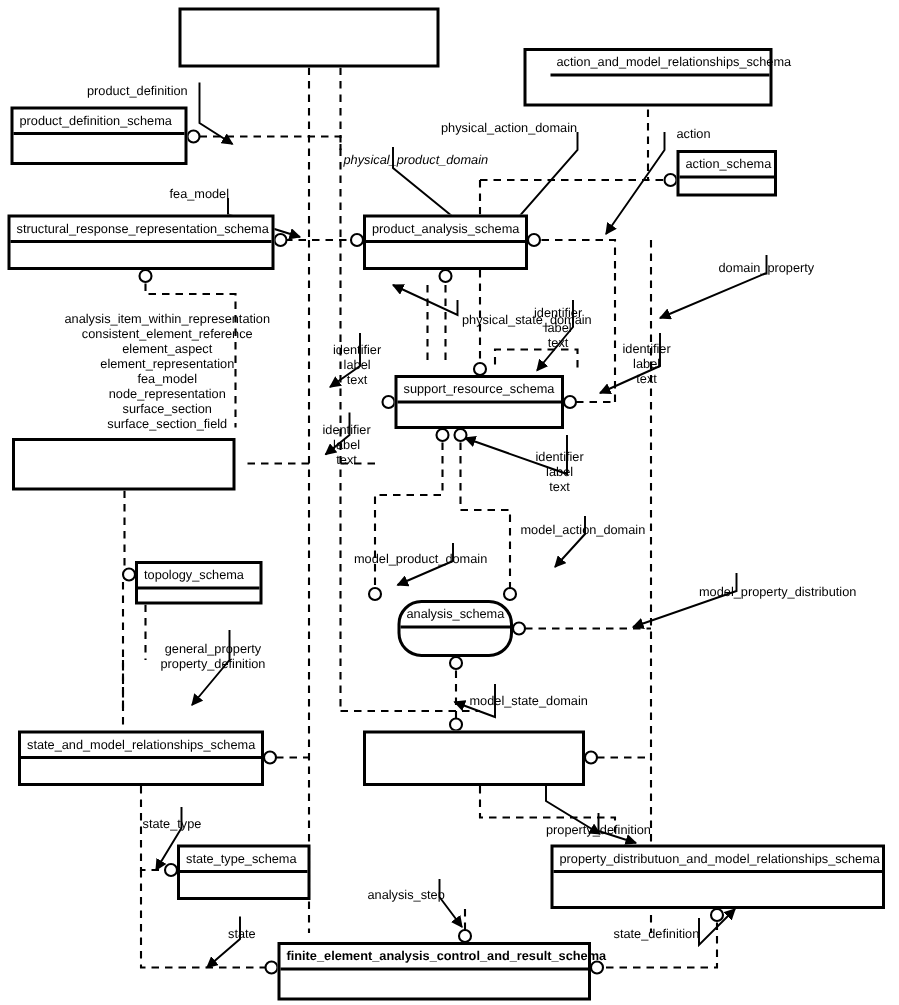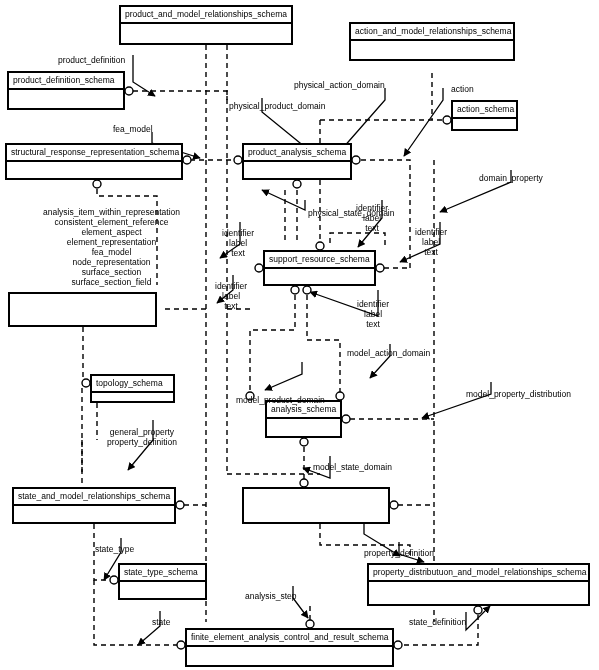--- a/index.html
+++ b/index.html
@@ -166,24 +166,23 @@
       <circle cx="114" cy="580" r="4"></circle>
       <circle cx="181" cy="645" r="4"></circle>
       <circle cx="398" cy="645" r="4"></circle>
       <circle cx="310" cy="624" r="4"></circle>
       <circle cx="478" cy="610" r="4"></circle>
     </g>
   </svg>
 
   <div id="box-layer">
       <div class="schema-box" style="left: 119px; top: 5px; width: 174px; height: 40px;">
-        <div class="title-cell">product_and_model_relationships_schema</div>
-        <div class="body-cell"></div>
-      </div>
-      <div class="schema-box" style="left: 349px; top: 22px; width: 166px; height: 39px;">
+        <div class="body-cell"></div>
+      </div>
+      <div class="schema-box" style="left: 349px; top: 32px; width: 166px; height: 39px; padding-left: 16px;">
         <div class="title-cell">action_and_model_relationships_schema</div>
         <div class="body-cell"></div>
       </div>
       <div class="schema-box" style="left: 7px; top: 71px; width: 118px; height: 39px;">
         <div class="title-cell">product_definition_schema</div>
         <div class="body-cell"></div>
       </div>
       <div class="schema-box" style="left: 451px; top: 100px; width: 67px; height: 31px;">
         <div class="title-cell">action_schema</div>
         <div class="body-cell"></div>
@@ -200,49 +199,49 @@
         <div class="title-cell">support_resource_schema</div>
         <div class="body-cell"></div>
       </div>
       <div class="schema-box" style="left: 8px; top: 292px; width: 149px; height: 35px;">
         <div class="body-cell"></div>
       </div>
       <div class="schema-box" style="left: 90px; top: 374px; width: 85px; height: 29px;">
         <div class="title-cell">topology_schema</div>
         <div class="body-cell"></div>
       </div>
-      <div class="schema-box" style="left: 265px; top: 400px; width: 77px; height: 38px;">
+      <div class="schema-box" style="left: 265px; top: 400px; width: 77px; height: 38px; border-radius: 16px;">
         <div class="title-cell">analysis_schema</div>
         <div class="body-cell"></div>
       </div>
       <div class="schema-box" style="left: 12px; top: 487px; width: 164px; height: 37px;">
         <div class="title-cell">state_and_model_relationships_schema</div>
         <div class="body-cell"></div>
       </div>
       <div class="schema-box" style="left: 242px; top: 487px; width: 148px; height: 37px;">
         <div class="body-cell"></div>
       </div>
       <div class="schema-box" style="left: 118px; top: 563px; width: 89px; height: 37px;">
         <div class="title-cell">state_type_schema</div>
         <div class="body-cell"></div>
       </div>
       <div class="schema-box" style="left: 367px; top: 563px; width: 223px; height: 43px;">
         <div class="title-cell">property_distributuon_and_model_relationships_schema</div>
         <div class="body-cell"></div>
       </div>
-      <div class="schema-box" style="left: 185px; top: 628px; width: 209px; height: 39px;">
+      <div class="schema-box" style="left: 185px; top: 628px; width: 209px; height: 39px; font-weight: bold;">
         <div class="title-cell">finite_element_analysis_control_and_result_schema</div>
         <div class="body-cell"></div>
       </div>
     </div>
   <div id="label-layer">
       <div class="edge-label left" style="left: 58px; top: 55px;">product_definition</div>
       <div class="edge-label left" style="left: 294px; top: 80px;">physical_action_domain</div>
       <div class="edge-label left" style="left: 451px; top: 84px; text-align: center;">action</div>
-      <div class="edge-label left" style="left: 229px; top: 101px;">physical_product_domain</div>
+      <div class="edge-label left" style="left: 229px; top: 101px; font-style: italic;">physical_product_domain</div>
       <div class="edge-label left" style="left: 113px; top: 124px;">fea_model</div>
       <div class="edge-label left" style="left: 479px; top: 173px;">domain_property</div>
       <div class="edge-label center" style="left: 356px; top: 203px;">identifier
 label
 text</div>
       <div class="edge-label left" style="left: 264px; top: 208px; padding-left: 44px;">physical_state_domain</div>
       <div class="edge-label center" style="left: 43px; top: 207px;">analysis_item_within_representation
 consistent_element_reference
 element_aspect
 element_representation
@@ -256,21 +255,21 @@
       <div class="edge-label center" style="left: 415px; top: 227px;">identifier
 label
 text</div>
       <div class="edge-label center" style="left: 215px; top: 281px;">identifier
 label
 text</div>
       <div class="edge-label center" style="left: 357px; top: 299px;">identifier
 label
 text</div>
       <div class="edge-label left" style="left: 303px; top: 348px; padding-left: 44px;">model_action_domain</div>
-      <div class="edge-label left" style="left: 236px; top: 367px; margin-top: 28px;">model_product_domain</div>
+      <div class="edge-label left" style="left: 236px; top: 367px;">model_product_domain</div>
       <div class="edge-label left" style="left: 466px; top: 389px;">model_property_distribution</div>
       <div class="edge-label center" style="left: 107px; top: 427px;">general_property
 property_definition</div>
       <div class="edge-label left" style="left: 313px; top: 462px;">model_state_domain</div>
       <div class="edge-label left" style="left: 95px; top: 544px;">state_type</div>
       <div class="edge-label left" style="left: 364px; top: 548px;">property_definition</div>
       <div class="edge-label left" style="left: 245px; top: 591px;">analysis_step</div>
       <div class="edge-label left" style="left: 152px; top: 617px;">state</div>
       <div class="edge-label left" style="left: 409px; top: 617px;">state_definition</div>
     </div>

